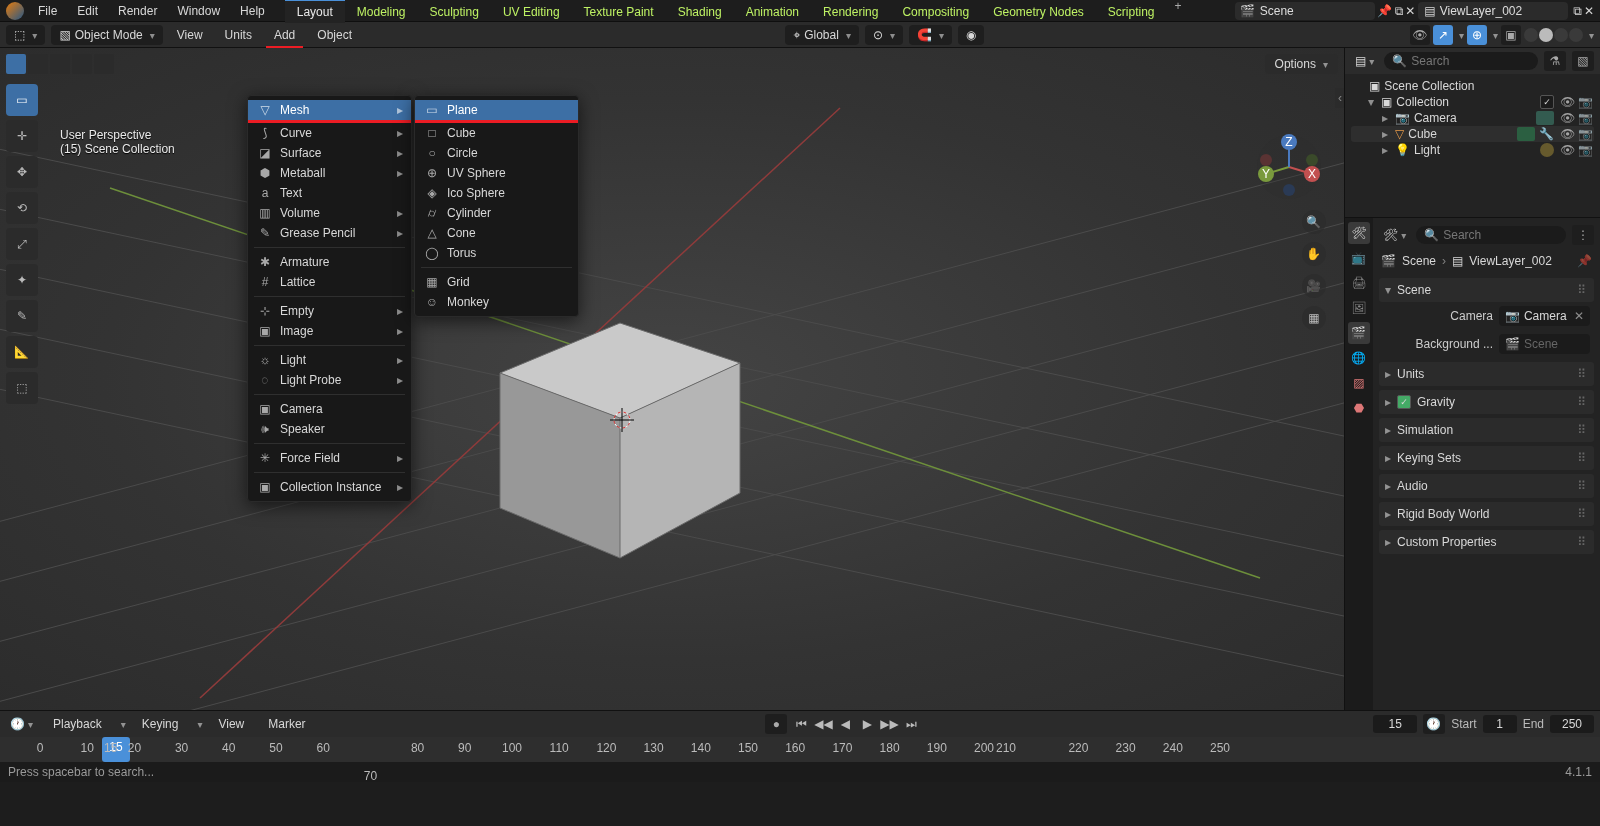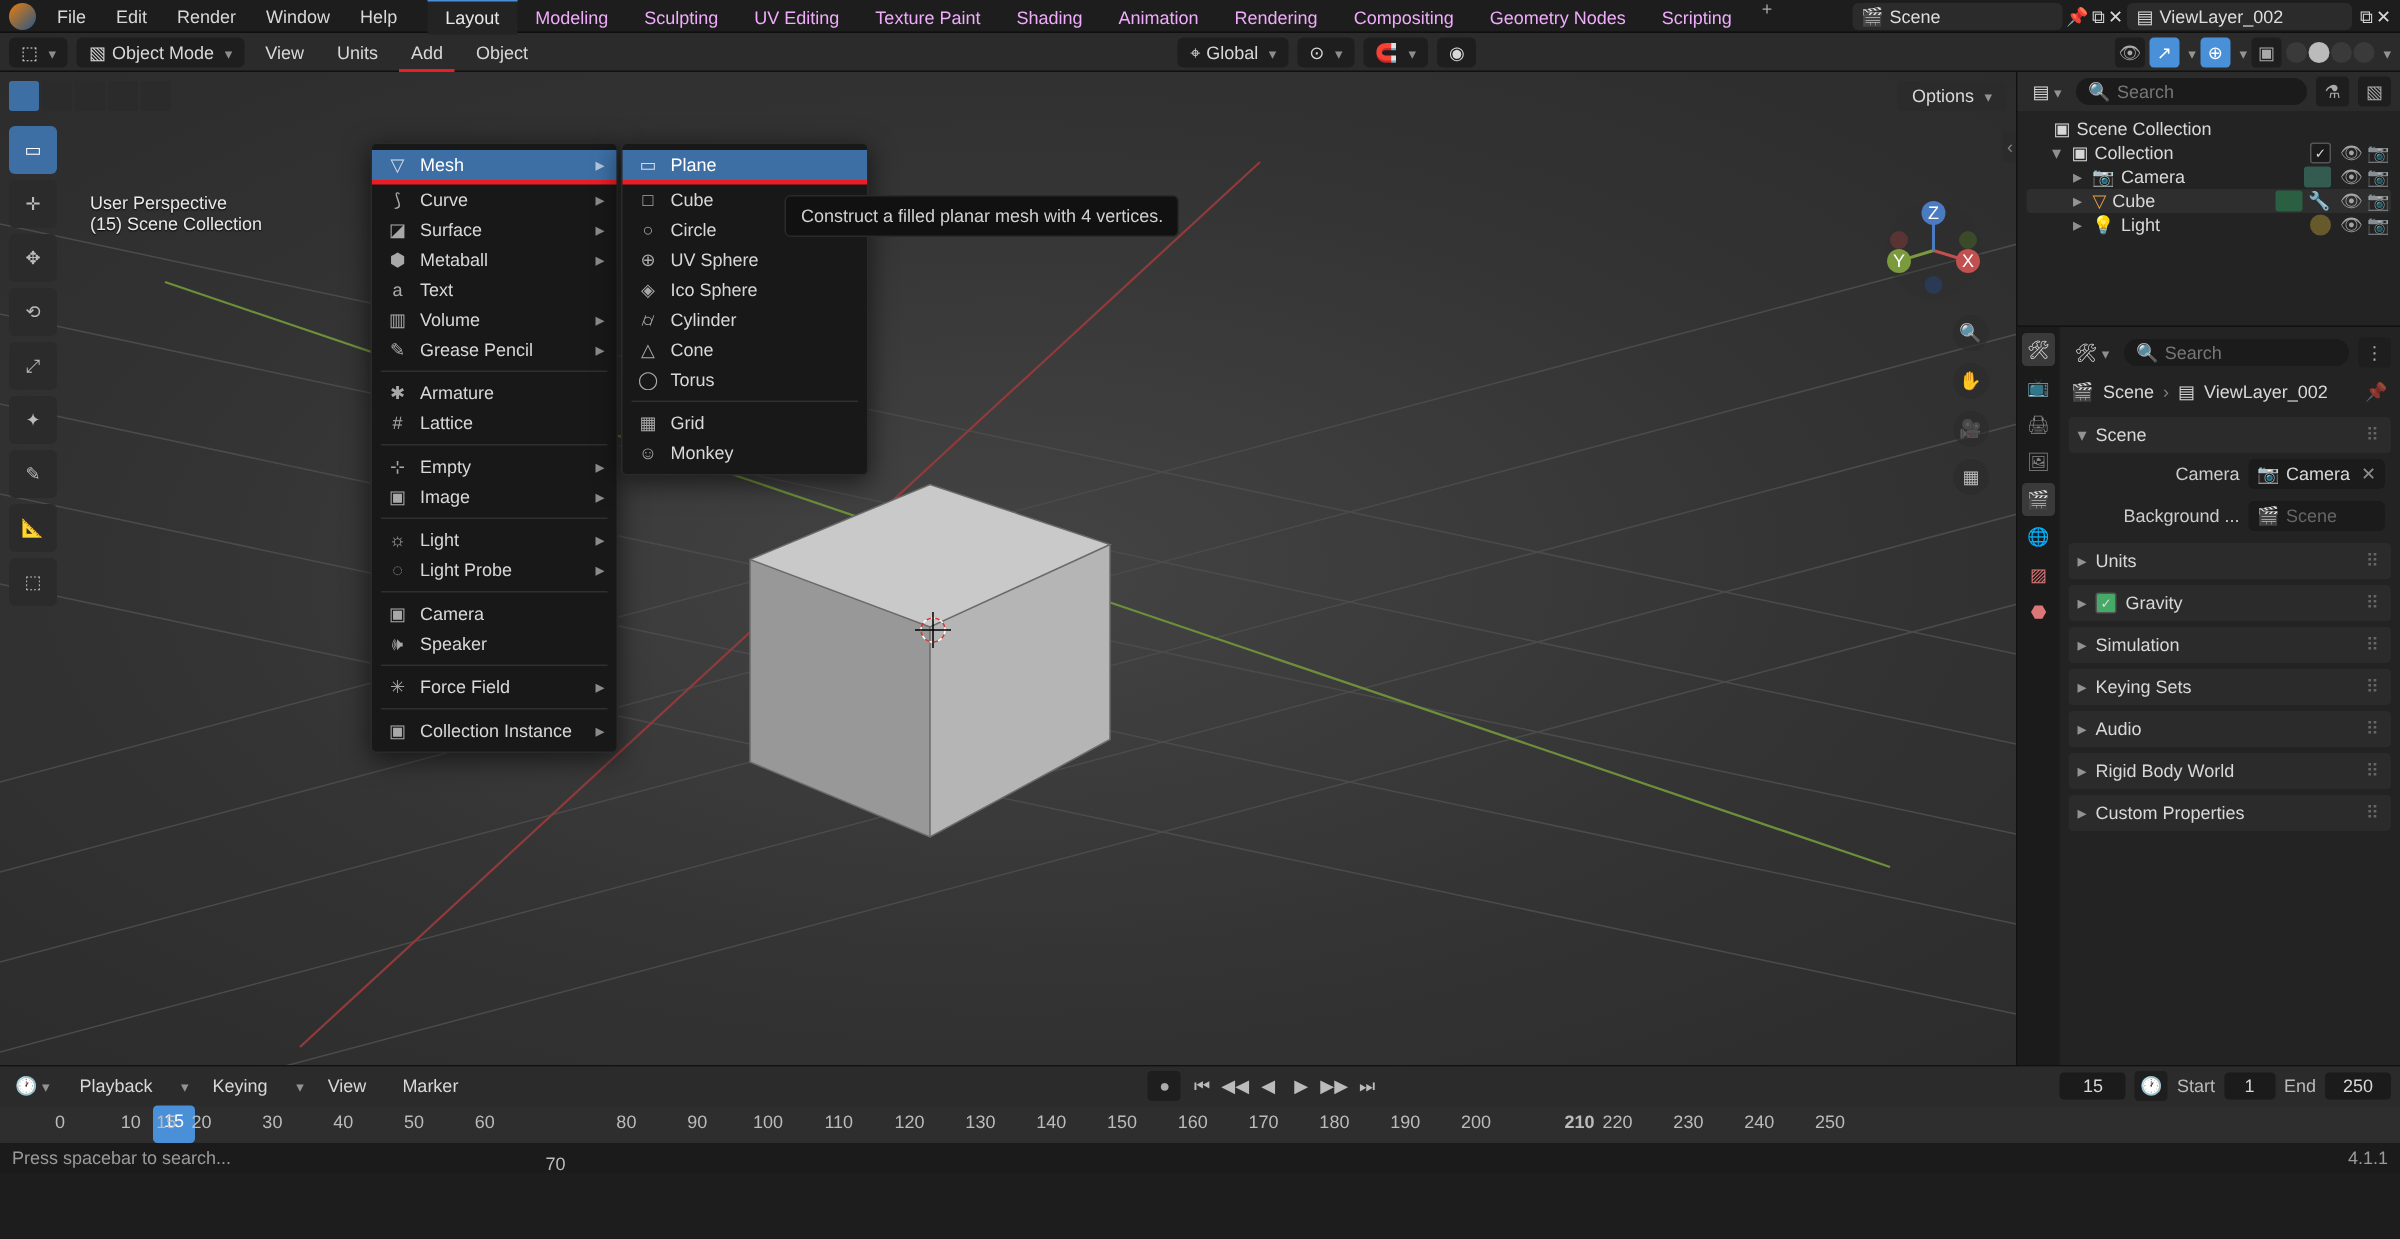--- a/index.html
+++ b/index.html
@@ -4,21 +4,21 @@
 <style>
 * { margin: 0; padding: 0; box-sizing: border-box; font-family: -apple-system, "Segoe UI", Arial, sans-serif; font-size: 12px; user-select: none; }
 html, body { width: 1600px; height: 826px; background: #1d1d1d; color: #d8d8d8; overflow: hidden; }
 .row { display: flex; align-items: center; }
 
 
 .topbar { height: 22px; background: #1d1d1d; display: flex; align-items: center; padding: 0 6px; border-bottom: 1px solid #0f0f0f; }
 .logo { width: 18px; height: 18px; background: linear-gradient(135deg,#e87d0d,#265787); border-radius: 50%; margin-right: 4px; }
 .top-menu-item { padding: 3px 10px; cursor: default; }
 .ws-tabs { display: flex; margin-left: 10px; flex: 1; }
-.ws-tab { padding: 4px 12px; color: #f0abfc; border-top: 2px solid transparent; }
+.ws-tab { padding: 4px 12px; color: #bef264; border-top: 2px solid transparent; }
 .ws-tab.active { color: #e8e8e8; border-top: 2px solid #4a90d9; background: #232323; }
 .ws-plus { color: #aaa; padding: 0 8px; }
 .scene-field { display:flex; align-items:center; background:#2b2b2b; border-radius:4px; padding:1px 6px; margin:0 3px; height:18px; min-width:140px;}
 .scene-field .lbl { color:#ddd; margin-left:4px; }
 
 
 .hdr { height: 26px; background: #2b2b2b; display: flex; align-items: center; padding: 0 6px; gap: 6px; border-bottom: 1px solid #111; }
 .hdr .pill { background: #1e1e1e; border-radius: 4px; padding: 2px 8px; display: flex; align-items: center; gap: 4px; height: 20px; }
 .menu-lbl { padding: 3px 8px; position: relative; }
 .menu-lbl.redline::after { content:""; position:absolute; left:0; right:0; bottom:-4px; height:3px; background:#ec1c24; }
@@ -438,21 +438,20 @@
         <div class="menu-sep"></div>
         <div class="menu-item">
           <span class="ico">▦</span>
           <span>Grid</span>
         </div>
         <div class="menu-item">
           <span class="ico">☺</span>
           <span>Monkey</span>
         </div>
       </div>
-    <div class="tooltip">Construct a filled planar mesh with 4 vertices.</div>
   </div>
 
   <div class="right-col">
 
     <div class="outliner">
       <div class="outliner-hdr">
         <div class="pill" style="padding:2px 4px;">▤<span class="chev"></span></div>
         <div class="search-box">
             <span style="margin-right:4px;">🔍</span>
             <span>Search</span>
@@ -640,21 +639,21 @@
       <span class="num" style="left: 559.2px;">110</span>
       <span class="num" style="left: 606.4px;">120</span>
       <span class="num" style="left: 653.6px;">130</span>
       <span class="num" style="left: 700.8px;">140</span>
       <span class="num" style="left: 748px;">150</span>
       <span class="num" style="left: 795.2px;">160</span>
       <span class="num" style="left: 842.4px;">170</span>
       <span class="num" style="left: 889.6px;">180</span>
       <span class="num" style="left: 936.8px;">190</span>
       <span class="num" style="left: 984px;">200</span>
-      <span class="num" style="left: 1053px; font-weight: bold;">210</span>
+      <span class="num" style="left: 1006px;">210</span>
       <span class="num" style="left: 1078.4px;">220</span>
       <span class="num" style="left: 1125.6px;">230</span>
       <span class="num" style="left: 1172.8px;">240</span>
       <span class="num" style="left: 1220px;">250</span>
     </div>
 </div>
 
 <div class="status">
   <span>Press spacebar to search...</span>
   <span class="r">4.1.1</span>

